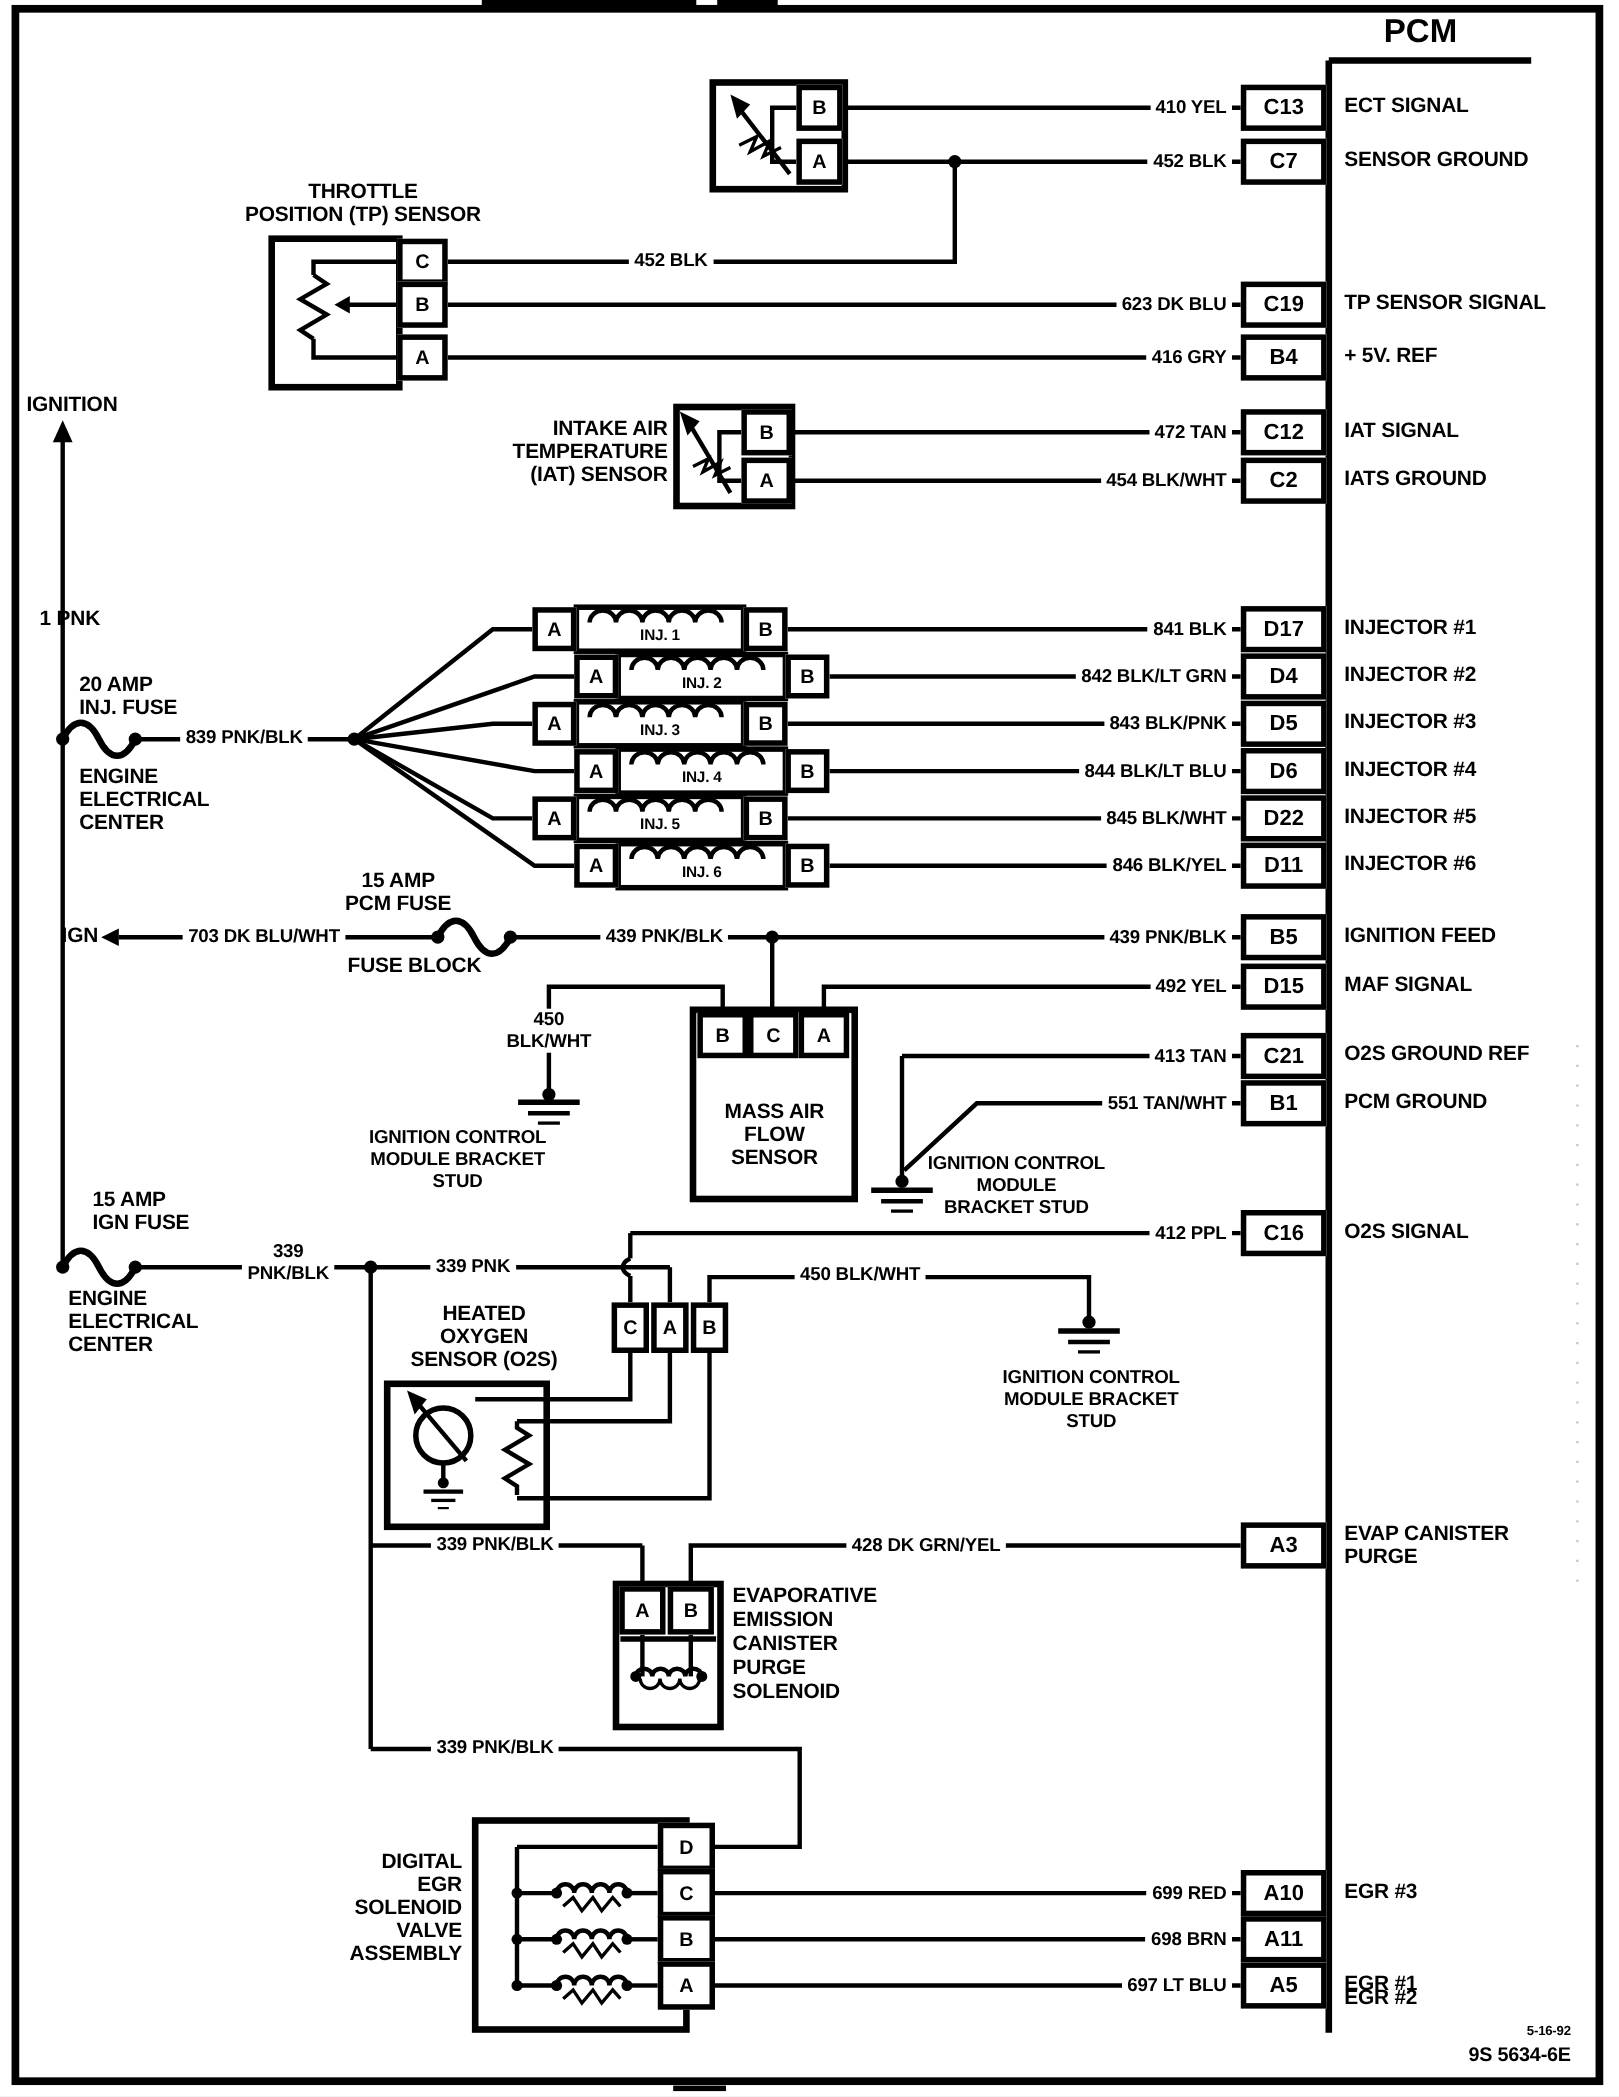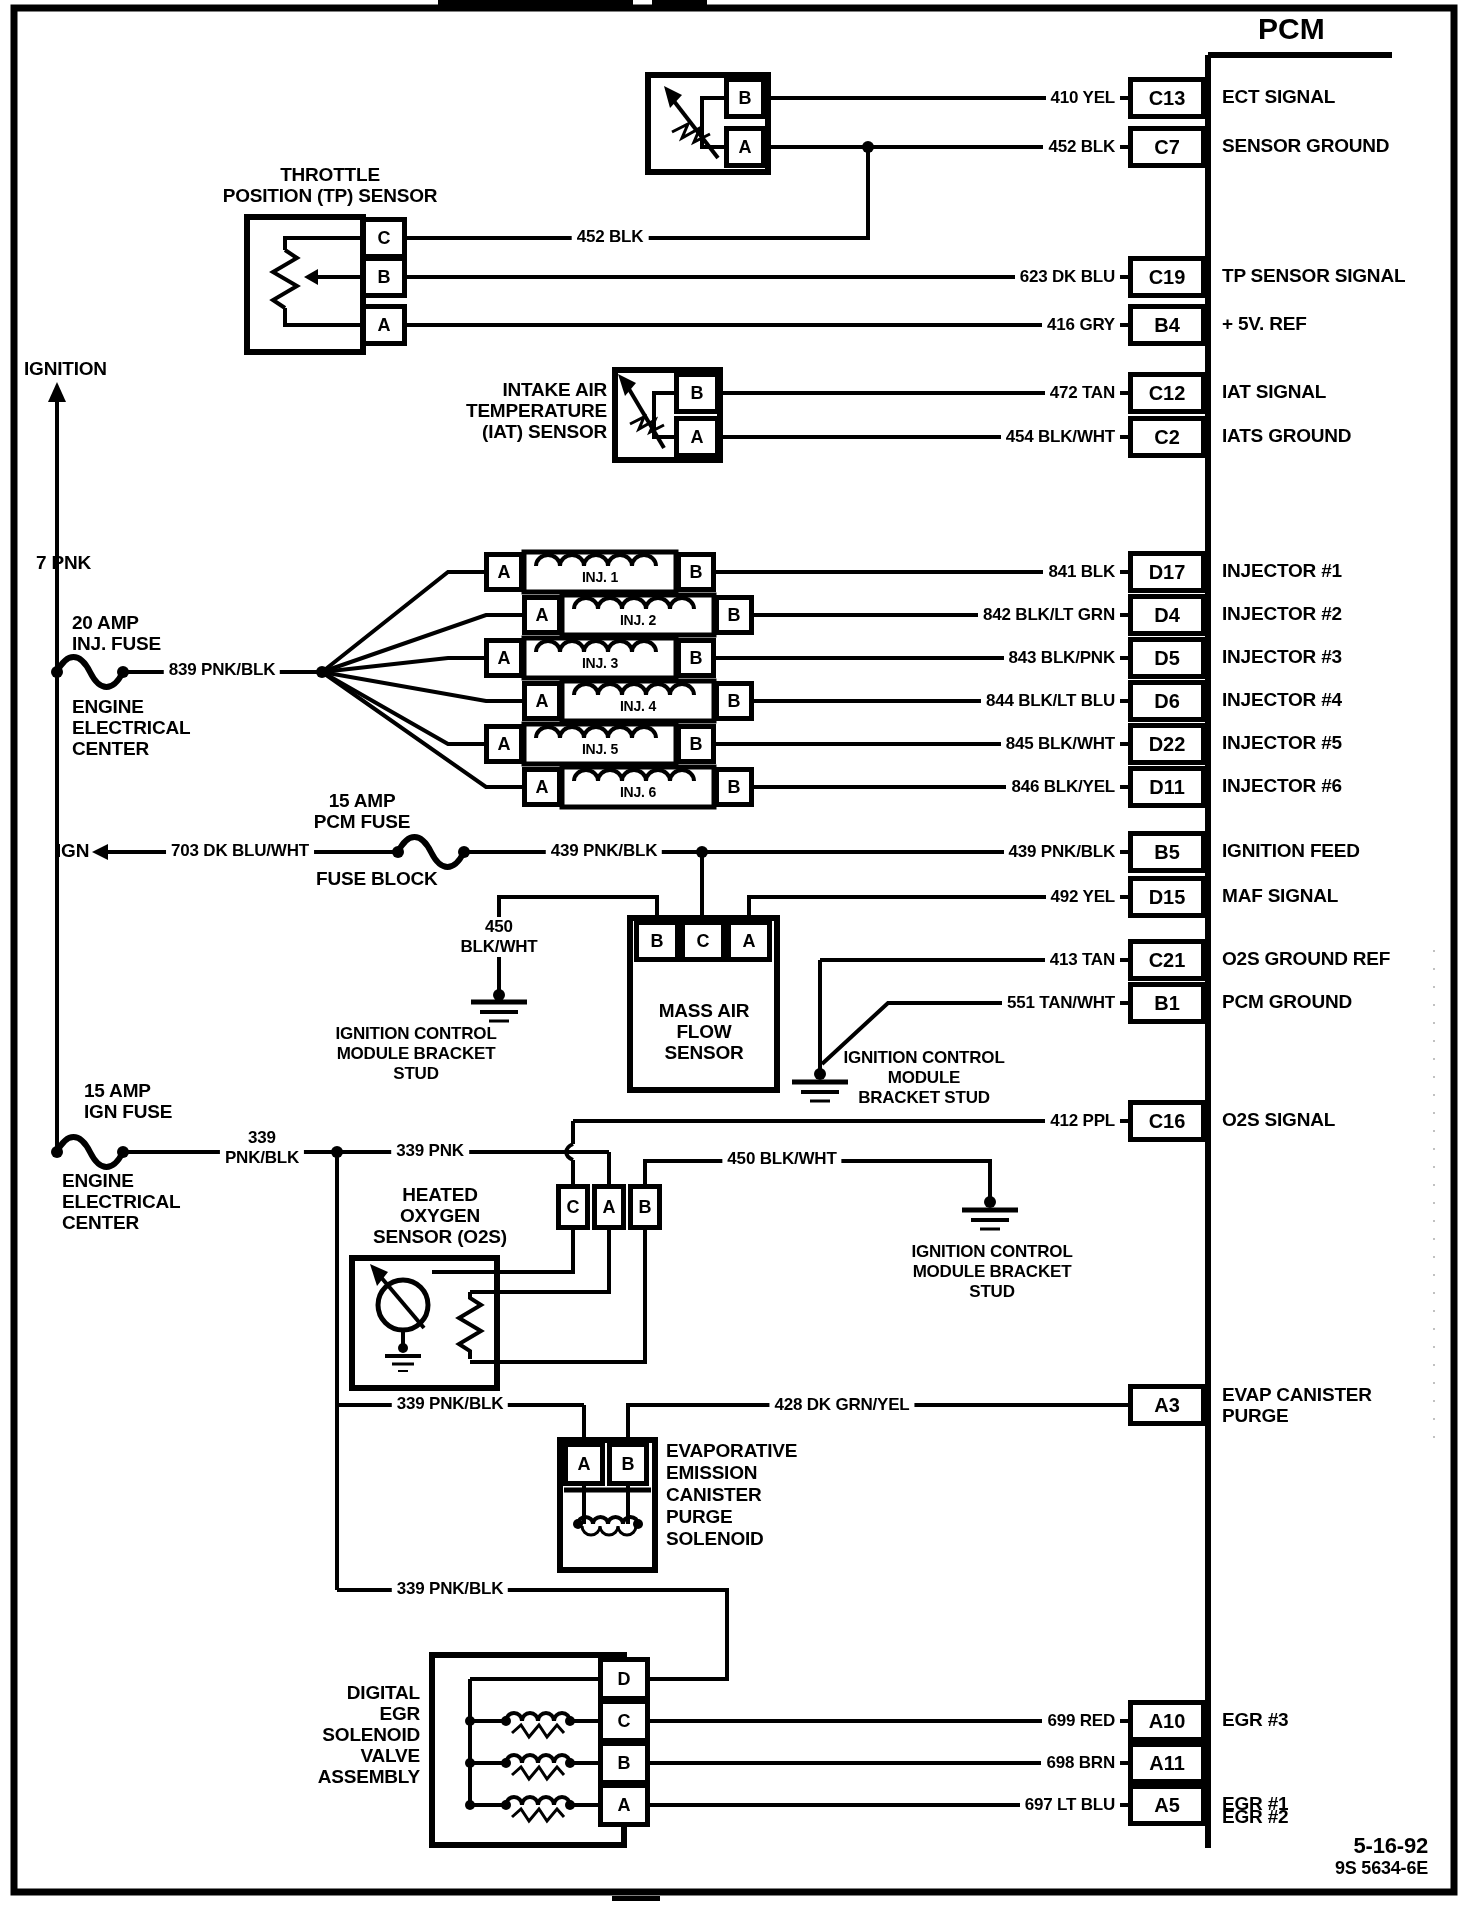--- a/index.html
+++ b/index.html
@@ -344,21 +344,21 @@
 <div class="pin" style="left:714px;top:681px;width:40px;height:40px">B</div>
 <div class="lbl cx fs14" style="left:638px;top:698px">INJ. 4</div>
 <div class="pin" style="left:484px;top:724px;width:40px;height:40px">A</div>
 <div class="pin" style="left:676px;top:724px;width:40px;height:40px">B</div>
 <div class="lbl cx fs14" style="left:600px;top:741px">INJ. 5</div>
 <div class="pin" style="left:522px;top:767px;width:40px;height:40px">A</div>
 <div class="pin" style="left:714px;top:767px;width:40px;height:40px">B</div>
 <div class="lbl cx fs14" style="left:638px;top:784px">INJ. 6</div>
 
 <div class="lbl fs19" style="left:24px;top:358px">IGNITION</div>
-<div class="lbl fs19" style="left:36px;top:552px">7 PNK</div>
+<div class="lbl fs19" style="left:36px;top:552px">1 PNK</div>
 <div class="lbl fs19" style="left:72px;top:612px">20 AMP
 INJ. FUSE</div>
 <div class="lbl fs19" style="left:72px;top:696px">ENGINE
 ELECTRICAL
 CENTER</div>
 <div class="lbl bg cx" style="left:222px;top:660px">839 PNK/BLK</div>
 <div class="lbl cx ctr fs19" style="left:362px;top:790px">15 AMP
 PCM FUSE</div>
 <div class="lbl fs19" style="left:56px;top:840px">IGN</div>
 <div class="lbl bg cx" style="left:240px;top:841px">703 DK BLU/WHT</div>
@@ -381,16 +381,16 @@
 <div class="lbl fs19" style="left:62px;top:1170px">ENGINE
 ELECTRICAL
 CENTER</div>
 <div class="lbl bg cx ctr" style="left:262px;top:1128px">339
 PNK/BLK</div>
 <div class="lbl bg cx" style="left:430px;top:1141px">339 PNK</div>
 <div class="lbl bg cx" style="left:782px;top:1149px">450 BLK/WHT</div>
 <div class="lbl bg cx" style="left:450px;top:1394px">339 PNK/BLK</div>
 <div class="lbl bg cx" style="left:450px;top:1579px">339 PNK/BLK</div>
 
-<div class="lbl rx" style="left:1428px;top:1836px;font-size:22px">5-16-92</div>
+<div class="lbl rx" style="left:1428px;top:1836px;font-size:12px">5-16-92</div>
 <div class="lbl rx" style="left:1428px;top:1858px;font-size:18px">9S 5634-6E</div>
 
 </div>
 
 </body></html>

